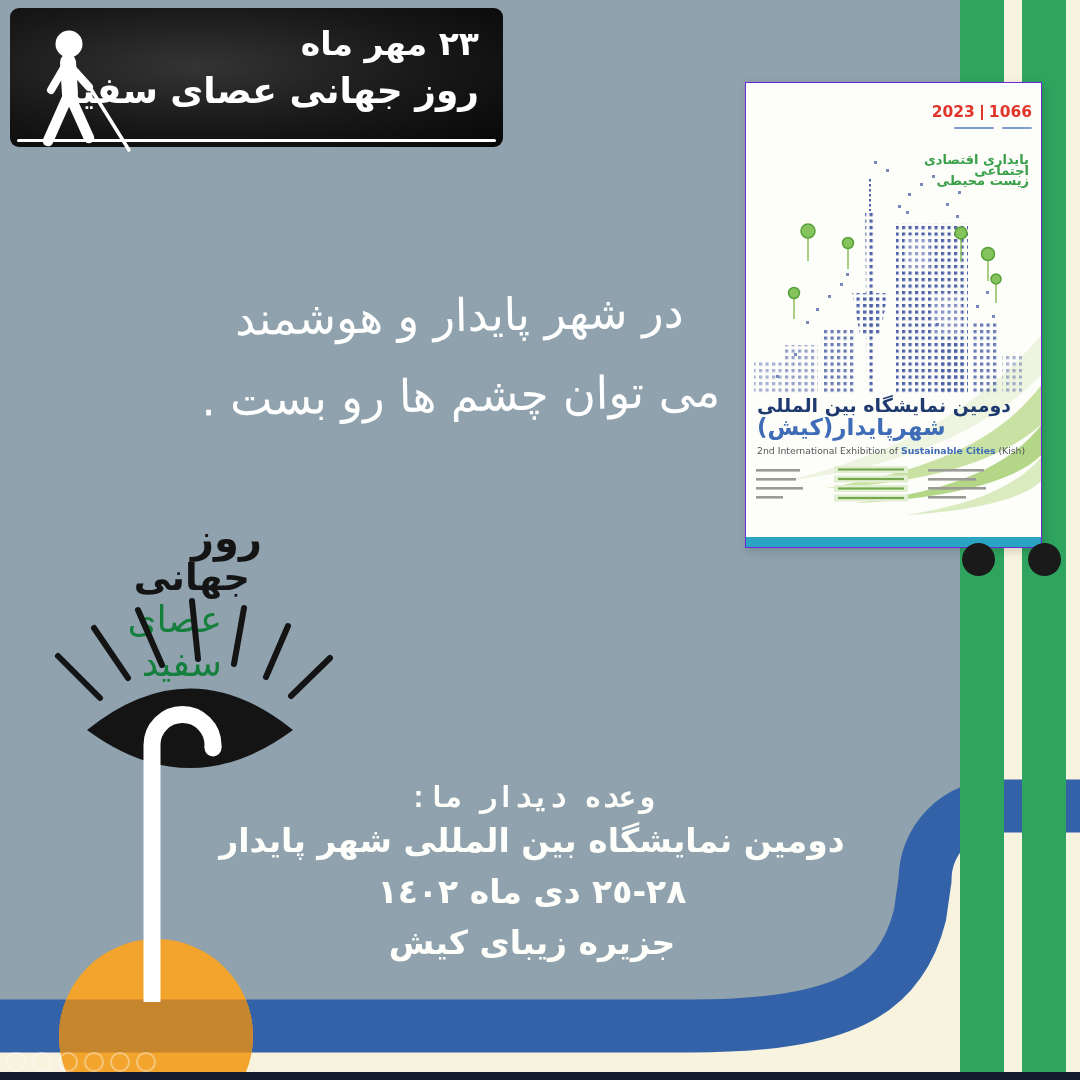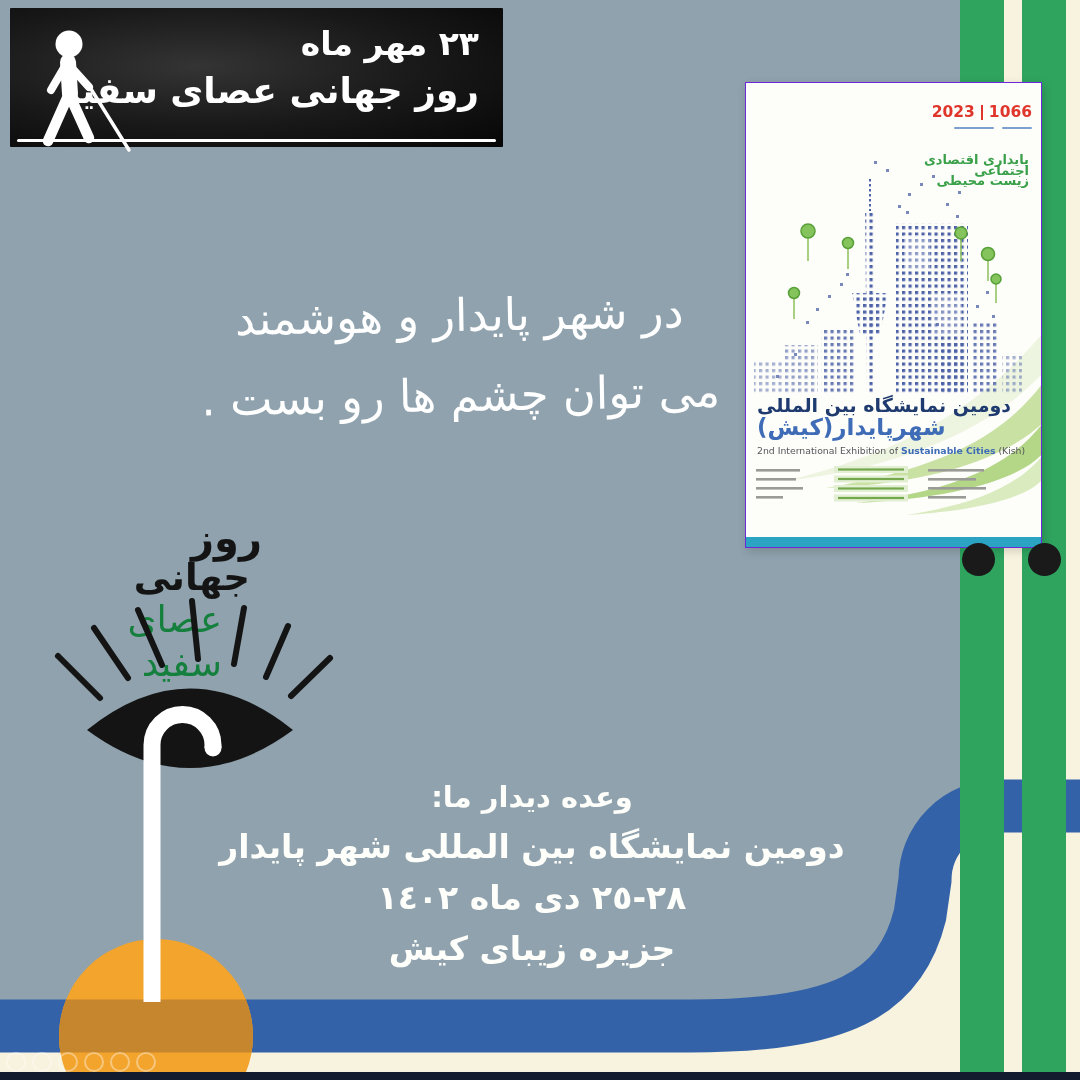--- a/index.html
+++ b/index.html
@@ -3,21 +3,21 @@
 <meta charset="utf-8">
 <style>
   html,body{margin:0;padding:0;background:#e8e8e8;}
   .stage{position:relative;width:1080px;height:1080px;overflow:hidden;
          background:#f8f3de;font-family:"DejaVu Sans",sans-serif;}
   .stage *{box-sizing:border-box;}
   svg{display:block;}
   .bg{position:absolute;left:0;top:0;z-index:0;}
 
   
-  .banner{position:absolute;left:10px;top:8px;width:493px;height:139px;border-radius:1px;
+  .banner{position:absolute;left:10px;top:8px;width:493px;height:139px;border-radius:9px;
           background:radial-gradient(ellipse at 38% 42%, #343434 0%, #191919 52%, #060606 100%);
           z-index:4;}
   .banner-line{position:absolute;left:7px;right:7px;bottom:5px;height:3px;background:#fff;border-radius:2px;}
   .banner-man{position:absolute;left:2px;top:6px;}
   .banner-text{position:absolute;right:24px;top:14px;text-align:right;color:#fff;direction:rtl;}
   .banner-text .l1{font-size:33px;font-weight:bold;line-height:44px;}
   .banner-text .l2{font-size:36px;font-weight:bold;line-height:50px;}
 
   
   .quote{position:absolute;left:120px;top:276px;width:680px;text-align:center;color:#ffffff;
@@ -50,21 +50,21 @@
   .p-en b{color:#3f6cb6;}
 
   
   .sdot{position:absolute;width:33px;height:33px;border-radius:50%;background:#1a1a1a;z-index:5;}
   .sdot.d1{left:962px;top:543px;}
   .sdot.d2{left:1028px;top:543px;}
 
   
   .footer{position:absolute;left:172px;top:780px;width:720px;text-align:center;color:#fefefb;
           direction:rtl;z-index:2;}
-  .footer .f1{font-size:29px;font-weight:bold;margin-bottom:13px;}
+  .footer .f1{font-size:29px;font-weight:bold;margin-bottom:5px;font-family:Liberation Mono, monospace;}
   .footer .fb{font-size:33px;font-weight:bold;margin-bottom:12px;}
   .footer .furl{font-size:36px;font-weight:400;direction:ltr;margin-top:2px;}
 </style>
 </head>
 <body>
 
 <div class="stage">
 
   <svg class="bg" width="1080" height="1080" viewBox="0 0 1080 1080">
     <rect width="1080" height="1080" fill="#f8f3de"></rect>

